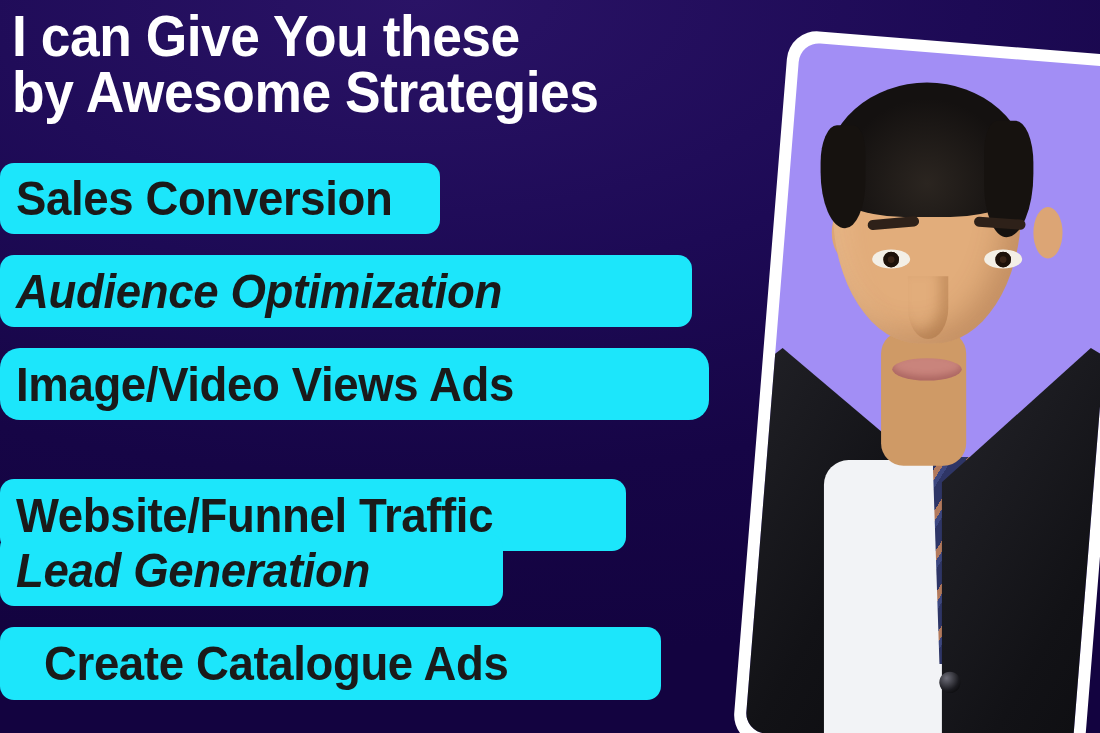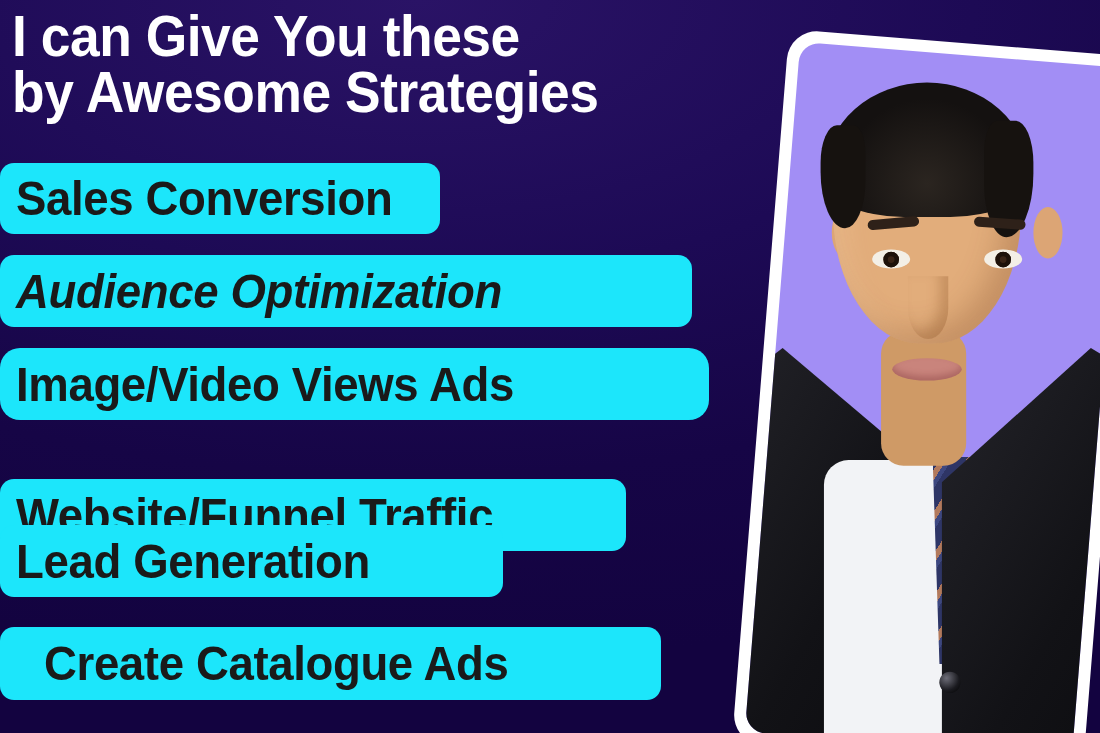--- a/index.html
+++ b/index.html
@@ -64,21 +64,21 @@
     letter-spacing: -0.4px;
     transform: scaleX(0.93);
     transform-origin: left center;
     white-space: nowrap;
   }
 
   .pill-1 { top: 0px;   width: 440px; height: 71px; }
   .pill-2 { top: 92px;  width: 692px; height: 72px; font-style: italic; }
   .pill-3 { top: 185px; width: 709px; height: 72px; border-radius: 20px; }
   .pill-4 { top: 278px; width: 626px; height: 72px; margin-top: 38px; }
-  .pill-5 { top: 362px; width: 503px; height: 72px; }
+  .pill-5 { top: 371px; width: 503px; height: 72px; font-style: italic; }
   .pill-6 { top: 464px; width: 661px; height: 73px; padding-left: 44px; }
 
   
   .photo-card {
     position: absolute;
     left: 760px;
     top: 42px;
     width: 352px;
     height: 716px;
     transform: rotate(4.6deg);

